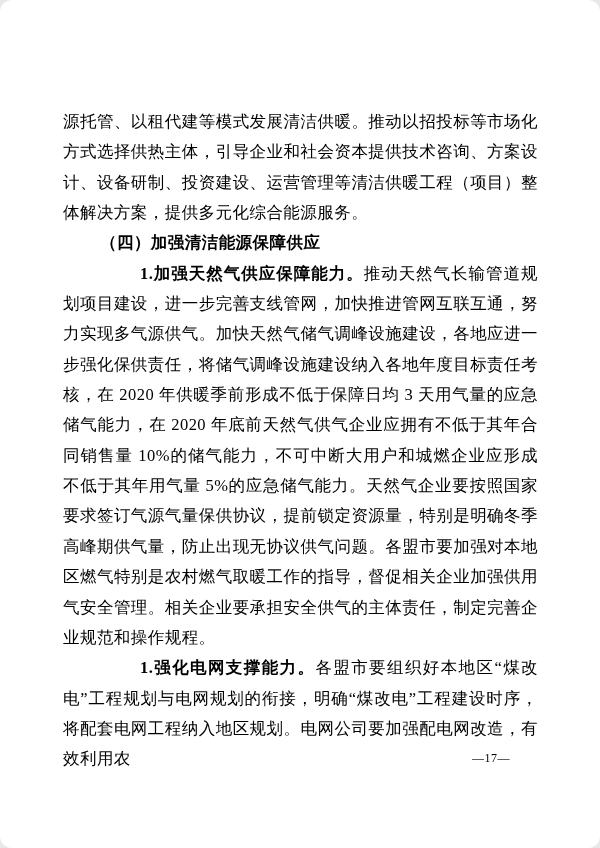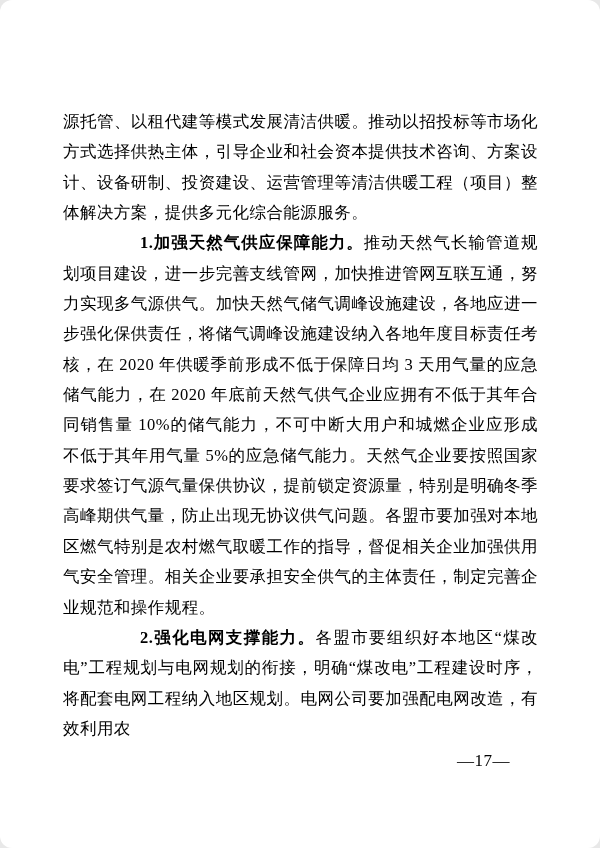--- a/index.html
+++ b/index.html
@@ -40,33 +40,34 @@
     font-weight: bold;
   }
   .lead {
     font-weight: bold;
     margin-left: 40px;
   }
   .page-number {
     position: absolute;
     top: 751px;
     right: 90px;
-    font-size: 17px;
+    font-size: 12px;
     letter-spacing: 0.5px;
   }
 </style>
 </head>
 <body>
 
 <div class="page">
   <div class="content">
 
     <p class="body-para"><span>源托管、以租代建等模式发展清洁供暖。推动以招投标等市场化方式选择供热主体，引导企业和社会资本提供技术咨询、方案设计、设备研制、投资建设、运营管理等清洁供暖工程（项目）整体解决方案，提供多元化综合能源服务。</span></p>
 
+    <p class="body-para indent heading"><span>（四）加强清洁能源保障供应</span></p>
 
     <p class="body-para indent"><span class="lead">1.加强天然气供应保障能力。</span><span>推动天然气长输管道规划项目建设，进一步完善支线管网，加快推进管网互联互通，努力实现多气源供气。加快天然气储气调峰设施建设，各地应进一步强化保供责任，将储气调峰设施建设纳入各地年度目标责任考核，在 2020 年供暖季前形成不低于保障日均 3 天用气量的应急储气能力，在 2020 年底前天然气供气企业应拥有不低于其年合同销售量 10%的储气能力，不可中断大用户和城燃企业应形成不低于其年用气量 5%的应急储气能力。天然气企业要按照国家要求签订气源气量保供协议，提前锁定资源量，特别是明确冬季高峰期供气量，防止出现无协议供气问题。各盟市要加强对本地区燃气特别是农村燃气取暖工作的指导，督促相关企业加强供用气安全管理。相关企业要承担安全供气的主体责任，制定完善企业规范和操作规程。</span></p>
 
-    <p class="body-para indent"><span class="lead">2.强化电网支撑能力。</span><span>各盟市要组织好本地区“煤改电”工程规划与电网规划的衔接，明确“煤改电”工程建设时序，将配套电网工程纳入地区规划。电网公司要加强配电网改造，有效利用农</span></p>
+    <p class="body-para indent"><span class="lead">1.强化电网支撑能力。</span><span>各盟市要组织好本地区“煤改电”工程规划与电网规划的衔接，明确“煤改电”工程建设时序，将配套电网工程纳入地区规划。电网公司要加强配电网改造，有效利用农</span></p>
 
   </div>
 
   <div class="page-number">—17—</div>
 </div>
 
 </body></html>

